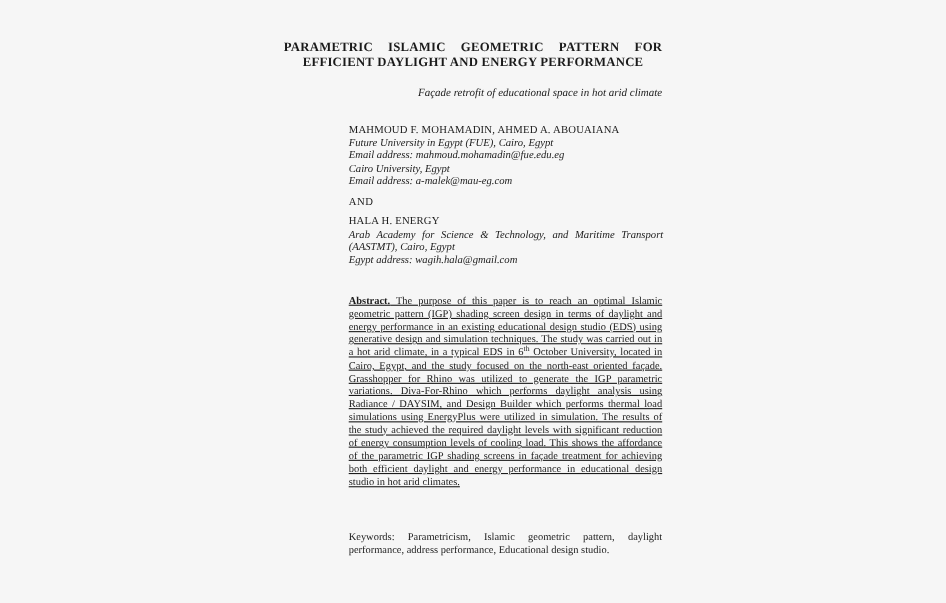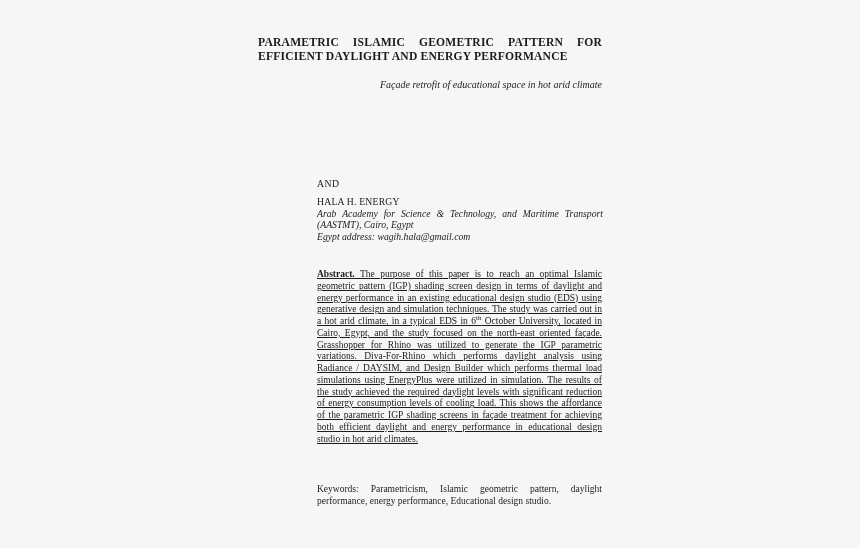--- a/index.html
+++ b/index.html
@@ -24,21 +24,21 @@
     font-weight: bold;
     font-size: 11.6px;
     line-height: 14px;
     letter-spacing: 0.2px;
   }
   .title-line-1 {
     text-align: justify;
     text-align-last: justify;
   }
   .title-line-2 {
-    text-align: left;
+    text-align: center;
   }
   .subtitle {
     position: absolute;
     left: 258px;
     top: 79px;
     width: 344px;
     font-style: italic;
     font-size: 10px;
     line-height: 12px;
     text-align: right;
@@ -109,28 +109,35 @@
 
 <div class="page">
 
   <div class="title-block">
     <div class="title-line-1">PARAMETRIC ISLAMIC GEOMETRIC PATTERN FOR</div>
     <div class="title-line-2">EFFICIENT DAYLIGHT AND ENERGY PERFORMANCE</div>
   </div>
 
   <div class="subtitle">Façade retrofit of educational space in hot arid climate</div>
 
+  <div class="author-block-1">
+    <div class="author-names">MAHMOUD F. MOHAMADIN, AHMED A. ABOUAIANA</div>
+    <div class="affil-line">Future University in Egypt (FUE), Cairo, Egypt</div>
+    <div class="affil-line">Email address: mahmoud.mohamadin@fue.edu.eg</div>
+    <div class="affil-line">Cairo University, Egypt</div>
+    <div class="affil-line">Email address: a-malek@mau-eg.com</div>
+  </div>
 
   <div class="and-connector">AND</div>
 
   <div class="author-block-2">
     <div class="author-names">HALA H. ENERGY</div>
     <div class="affil-justified">Arab Academy for Science &amp; Technology, and Maritime Transport (AASTMT), Cairo, Egypt</div>
     <div class="affil-line">Egypt address: wagih.hala@gmail.com</div>
   </div>
 
   <div class="abstract-block">
     <span class="abstract-label">Abstract.</span><span> The purpose of this paper is to reach an optimal Islamic geometric pattern (IGP) shading screen design in terms of daylight and energy performance in an existing educational design studio (EDS) using generative design and simulation techniques. The study was carried out in a hot arid climate, in a typical EDS in 6</span><sup>th</sup><span> October University, located in Cairo, Egypt, and the study focused on the north-east oriented façade. Grasshopper for Rhino was utilized to generate the IGP parametric variations. Diva-For-Rhino which performs daylight analysis using Radiance / DAYSIM, and Design Builder which performs thermal load simulations using EnergyPlus were utilized in simulation. The results of the study achieved the required daylight levels with significant reduction of energy consumption levels of cooling load. This shows the affordance of the parametric IGP shading screens in façade treatment for achieving both efficient daylight and energy performance in educational design studio in hot arid climates.</span>
   </div>
 
-  <div class="keywords-block">Keywords: Parametricism, Islamic geometric pattern, daylight performance, energy performance, Educational design studio.</div>
+  <div class="keywords-block">Keywords: Parametricism, Islamic geometric pattern, daylight performance, address performance, Educational design studio.</div>
 
 </div>
 
 </body></html>

